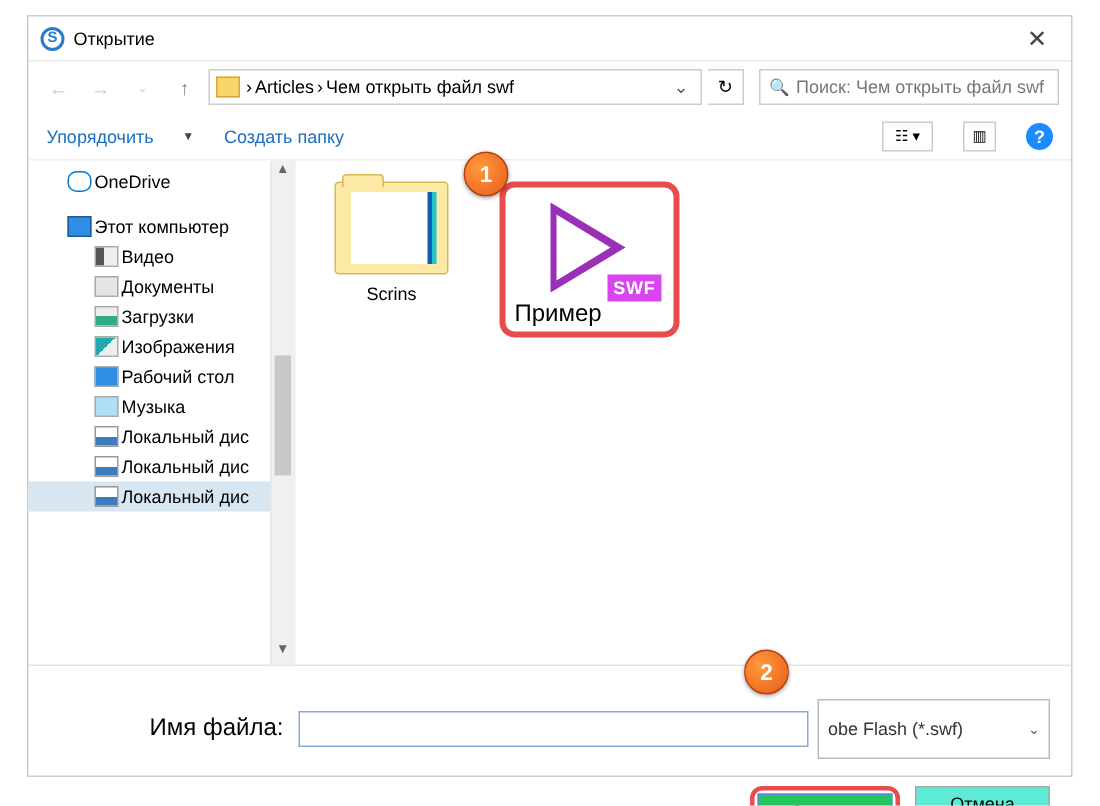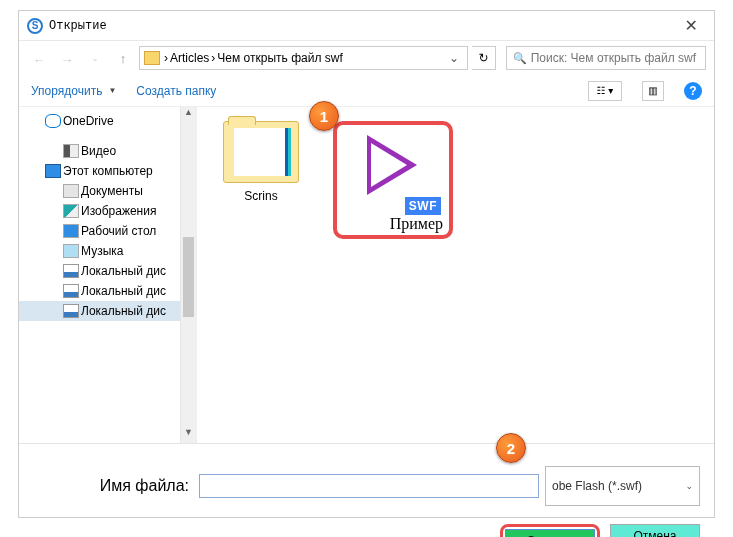--- a/index.html
+++ b/index.html
@@ -2,37 +2,37 @@
 <html><head>
 <meta charset="utf-8">
 <style>
 * { box-sizing: border-box; margin: 0; padding: 0; font-family: "Segoe UI", Tahoma, sans-serif; }
 body { background: #fff; width: 733px; height: 537px; position: relative; overflow: hidden; }
 .outer { border: 1px solid #ccc; margin: 10px 18px 6px 18px; background: #fff; height: 508px; position: relative; }
 
 
 .titlebar { height: 30px; display: flex; align-items: center; padding: 0 8px; border-bottom: 1px solid #e8e8e8; }
 .app-icon { width: 16px; height: 16px; border-radius: 50%; border: 2px solid #2a7bcf; color: #2a7bcf; font-size: 10px; font-weight: bold; display: flex; align-items: center; justify-content: center; margin-right: 6px; }
-.title-text { font-size: 12px; flex: 1; font-family: Liberation Mono, monospace; }
+.title-text { font-size: 12px; flex: 1; }
 .close-btn { font-size: 16px; color: #444; padding: 2px 8px; cursor: pointer; }
 
 
 .navrow { height: 34px; display: flex; align-items: center; padding: 0 8px; gap: 4px; }
 .navbtn { width: 24px; height: 24px; display: flex; align-items: center; justify-content: center; color: #888; font-size: 13px; }
 .navbtn.disabled { color: #ccc; }
 .crumb-wrap { flex: 1; height: 24px; border: 1px solid #ccc; display: flex; align-items: center; padding: 0 4px; font-size: 12px; background: #fff; }
 .crumb-folder { width: 16px; height: 14px; background: #f9d66b; border: 1px solid #d6a93c; margin-right: 4px; }
 .crumb-drop { color: #555; margin-left: auto; padding: 0 4px; }
 .refresh-btn { width: 24px; height: 24px; border: 1px solid #ccc; border-left: none; display: flex; align-items: center; justify-content: center; font-size: 12px; }
 .searchbox { width: 200px; height: 24px; border: 1px solid #ccc; display: flex; align-items: center; padding: 0 6px; font-size: 12px; color: #777; margin-left: 6px; }
 .search-icon { margin-right: 4px; color: #666; font-size: 11px; }
 
 
 .toolbar { height: 32px; display: flex; align-items: center; padding: 0 12px; gap: 20px; border-bottom: 1px solid #eee; }
-.tool-link { font-size: 12px; color: #1a6fbf; display: flex; align-items: center; gap: 6px; }
+.tool-link { font-size: 12px; color: #1a6fbf; display: flex; align-items: center; gap: 19px; }
 .tool-arrow { font-size: 8px; color: #444; }
 .tool-spacer { flex: 1; }
 .view-widget { width: 34px; height: 20px; border: 1px solid #ccc; display: flex; align-items: center; justify-content: center; font-size: 10px; }
 .help-btn { width: 18px; height: 18px; border-radius: 50%; background: #1a8cff; color: #fff; font-size: 12px; font-weight: bold; display: flex; align-items: center; justify-content: center; }
 
 
 .main { display: flex; height: 336px; }
 .side { width: 178px; border-right: 1px solid #eee; overflow: hidden; padding-top: 4px; position: relative; }
 .tree-item { display: flex; align-items: center; font-size: 12px; padding: 3px 0 3px 26px; gap: 2px; cursor: default; white-space: nowrap; }
 .tree-item.lvl2 { padding-left: 44px; }
@@ -53,21 +53,21 @@
 
 .content { flex: 1; padding: 14px 16px; display: flex; align-items: flex-start; gap: 24px; position: relative; }
 .file-tile { width: 96px; text-align: center; font-size: 12px; }
 .folder-icn { width: 76px; height: 62px; margin: 0 auto 6px auto; position: relative; background: #fde9a6; border: 1px solid #d9b753; border-radius: 3px; }
 .folder-icn:before { content:""; position:absolute; top:-6px; left:4px; width:26px; height:8px; background:#fde9a6; border:1px solid #d9b753; border-bottom:none; border-radius:3px 3px 0 0; }
 .folder-page { position:absolute; top:6px; left:10px; right:10px; bottom:6px; background:#fff; box-shadow: 3px 0 0 #21c2c9, -3px 0 0 #1060b0 inset; }
 .swf-tile { border: 4px solid #e84c4c; border-radius: 10px; padding: 6px 6px 2px 6px; width: 120px; position: relative; }
 .swf-play { width: 80px; height: 66px; margin: 0 auto 0 auto; position: relative; }
 .swf-tri { width:0; height:0; border-top: 30px solid transparent; border-bottom: 30px solid transparent; border-left: 50px solid #9a2fb8; position: absolute; left: 14px; top: 4px; }
 .swf-tri2 { width:0; height:0; border-top: 22px solid transparent; border-bottom: 22px solid transparent; border-left: 36px solid #fff; position: absolute; left: 18px; top: 12px; }
-.swf-badge { position: absolute; right: 8px; bottom: 20px; background: #3b82f6; color: #fff; font-size: 12px; font-weight: bold; padding: 2px 4px; letter-spacing: 0.5px; }
+.swf-badge { position: absolute; right: 8px; bottom: 20px; background: #d946ef; color: #fff; font-size: 12px; font-weight: bold; padding: 2px 4px; letter-spacing: 0.5px; }
 
 
 .bottom { border-top: 1px solid #e5e5e5; padding: 22px 14px 12px 14px; position: relative; }
 .fname-row { display: flex; align-items: center; gap: 6px; }
 .fname-label { width: 160px; text-align: right; font-size: 16px; padding-right: 4px; }
 .fname-input { flex: 1; height: 24px; border: 1px solid #8aa9d6; padding: 0 6px; font-size: 12px; }
 .ftype { width: 155px; height: 40px; border: 1px solid #bbb; font-size: 12px; display: flex; align-items: center; padding: 0 6px; justify-content: space-between; color: #333; }
 .btn-row { display: flex; justify-content: flex-end; gap: 10px; margin-top: 18px; }
 .dlg-btn { width: 90px; height: 24px; border: 1px solid #a7a7a7; background: #5eead4; font-size: 12px; text-align: center; line-height: 22px; }
 .open-wrap { border: 3px solid #e84c4c; border-radius: 8px; padding: 2px; }
@@ -123,31 +123,35 @@
     <div class="help-btn">?</div>
   </div>
 
   <div class="main">
     <div class="side">
       <div class="tree-item">
           <span class="ticon ic-onedrive"></span>
           <span>OneDrive</span>
         </div>
       <div style="height:10px;"></div>
-      <div class="tree-item lvl2">
-          <span class="ticon ic-video"></span>
-          <span>Видео</span>
-        </div>
       <div class="tree-item">
           <span class="ticon ic-pc"></span>
           <span>Этот компьютер</span>
         </div>
       <div class="tree-item lvl2">
+          <span class="ticon ic-video"></span>
+          <span>Видео</span>
+        </div>
+      <div class="tree-item lvl2">
           <span class="ticon ic-docs"></span>
           <span>Документы</span>
+        </div>
+      <div class="tree-item lvl2">
+          <span class="ticon ic-dl"></span>
+          <span>Загрузки</span>
         </div>
       <div class="tree-item lvl2">
           <span class="ticon ic-img"></span>
           <span>Изображения</span>
         </div>
       <div class="tree-item lvl2">
           <span class="ticon ic-desk"></span>
           <span>Рабочий стол</span>
         </div>
       <div class="tree-item lvl2">
@@ -180,21 +184,21 @@
           </div>
         <div>Scrins</div>
       </div>
 
       <div class="swf-tile">
         <div class="swf-play">
           <div class="swf-tri"></div>
             <div class="swf-tri2"></div>
         </div>
         <div class="swf-badge">SWF</div>
-        <div style="text-align:right;margin-top:18px;font-family:Liberation Serif, serif;">Пример</div>
+        <div style="text-align:left;margin-top:4px;">Пример</div>
       </div>
     </div>
   </div>
 
   <div class="bottom">
     <div class="fname-row">
       <div class="fname-label">Имя файла:</div>
       <input class="fname-input" value="" style="">
       <div class="ftype">
         <span>obe Flash (*.swf)</span>

